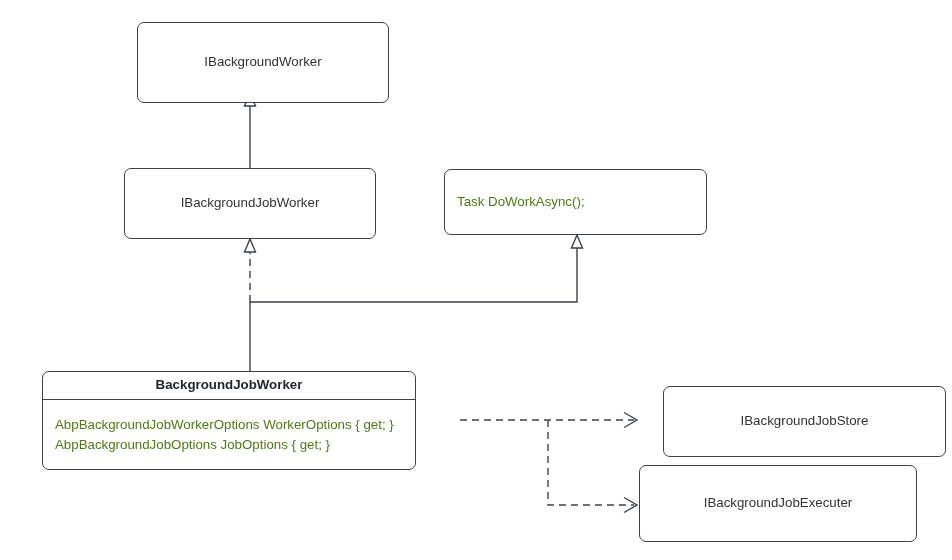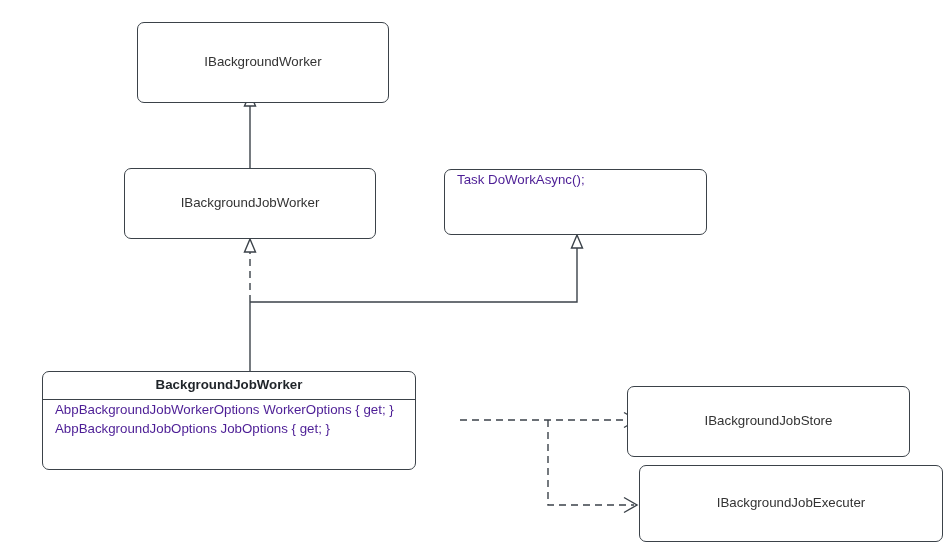--- a/index.html
+++ b/index.html
@@ -54,44 +54,44 @@
   }
   .node.compart .title {
     flex: 0 0 auto;
     border-bottom: 1.4px solid #3b4249;
     box-sizing: border-box;
   }
   .node.compart .body {
     flex: 1 1 auto;
     display: flex;
     flex-direction: column;
-    justify-content: flex-start;
-    color: #4c1d95;
+    justify-content: center;
+    color: #4d7c0f;
     font-size: 13.3px;
     line-height: 1.45;
     padding: 0 12px;
     white-space: nowrap;
   }
   .node .title.bold {
     font-weight: bold;
     color: #1f2429;
   }
   .body .member {
     display: block;
   }
 
   
   #node-ibackgroundworker      { left: 124px; top: 22px;  width: 252px; height: 81px; margin-left: 13px; }
   #node-ibackgroundjobworker   { left: 124px; top: 168px; width: 252px; height: 71px; }
   #node-asyncperiodic          { left: 444px; top: 169px; width: 263px; height: 66px; }
   #node-asyncperiodic .title   { height: 33px; }
   #node-backgroundjobworker    { left: 42px;  top: 371px; width: 374px; height: 99px; }
   #node-backgroundjobworker .title { height: 28px; }
-  #node-ibackgroundjobstore    { left: 627px; top: 386px; width: 283px; height: 71px; }
-  #node-ibackgroundjobexecuter { left: 639px; top: 465px; width: 304px; height: 77px; }
+  #node-ibackgroundjobstore    { left: 663px; top: 386px; width: 283px; height: 71px; }
+  #node-ibackgroundjobexecuter { left: 639px; top: 465px; width: 278px; height: 77px; }
 </style>
 </head>
 <body>
 
 <div id="diagram">
 
   <svg id="edges" viewBox="0 0 952 560" width="952" height="560" xmlns="http://www.w3.org/2000/svg">
 
     <g>
       <line x1="250" y1="168" x2="250" y2="106" stroke="#3b4249" stroke-width="1.4" fill="none"></line>

